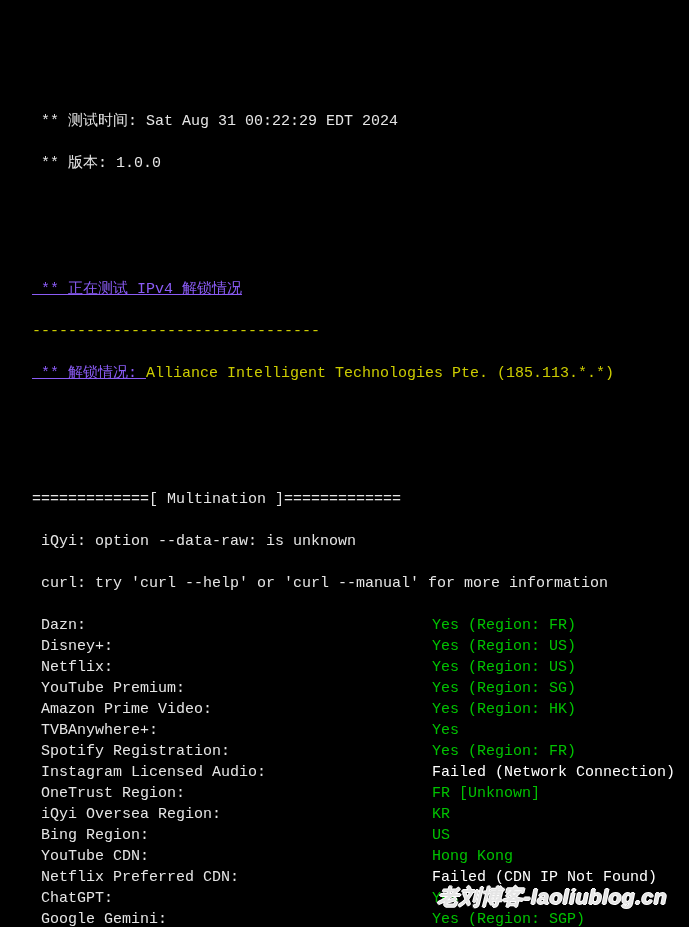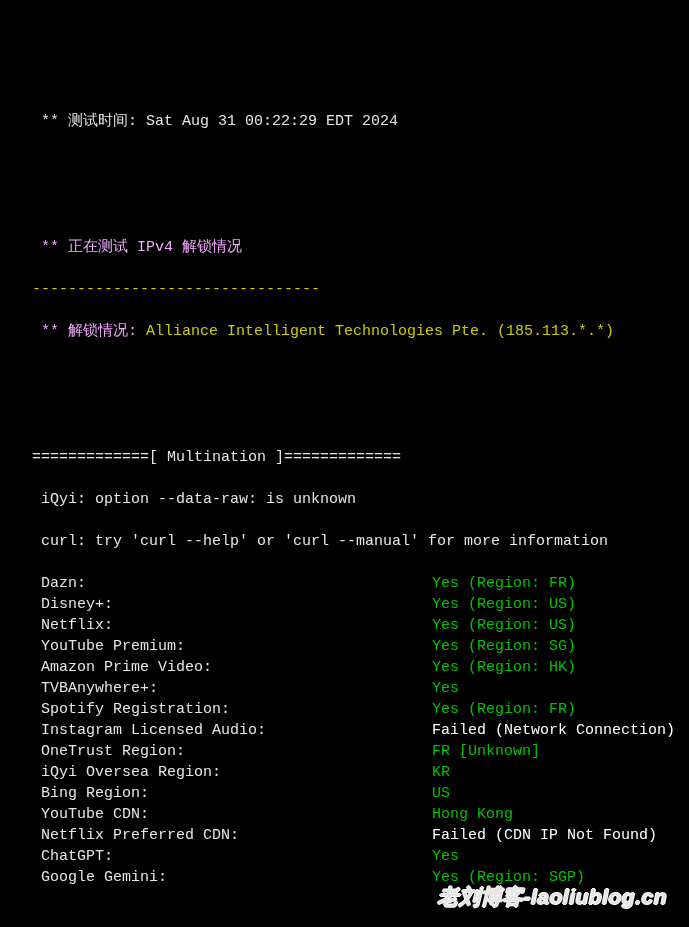--- a/index.html
+++ b/index.html
@@ -17,21 +17,21 @@
     color: #e5e5e5;
     white-space: pre;
   }
   .term {
     padding: 6px 4px 4px 4px;
     box-sizing: border-box;
     width: 689px;
   }
   .line { display: block; margin-left: 28px; }
   .w  { color: #e5e5e5; }   
-  .c  { color: #f0abfc; }   
+  .c  { color: #8b5cf6; text-decoration: underline; }   
   .r  { color: #ffffff; }   
   .g  { color: #00c200; }   
   .y  { color: #cccc00; }   
   .row { display: flex; }
   .svc { display: inline-block; width: 400px; } 
   .res { display: inline-block; }               
   .watermark {
     position: absolute;
     right: 22px;
     bottom: 20px;
@@ -46,20 +46,21 @@
     letter-spacing: 0.5px;
   }
 </style>
 </head>
 <body>
 
 
 
 <div class="term">
 <span class="line w"><span class="w"> ** 测试时间: </span><span class="w">Sat Aug 31 00:22:29 EDT 2024</span></span>
+<span class="line w"><span class="w"> ** 版本: </span><span class="w">1.0.0</span></span>
 <span class="line"> </span>
 <span class="line"> </span>
 <span class="line c"> ** 正在测试 IPv4 解锁情况</span>
 <span class="line y">--------------------------------</span>
 <span class="line"><span class="c"> ** 解锁情况: </span><span class="y">Alliance Intelligent Technologies Pte. (185.113.*.*)</span></span>
 <span class="line"> </span>
 <span class="line"> </span>
 <span class="line w">=============[ Multination ]=============</span>
 <span class="line w"> iQyi: option --data-raw: is unknown</span>
 <span class="line w"> curl: try 'curl --help' or 'curl --manual' for more information</span>

